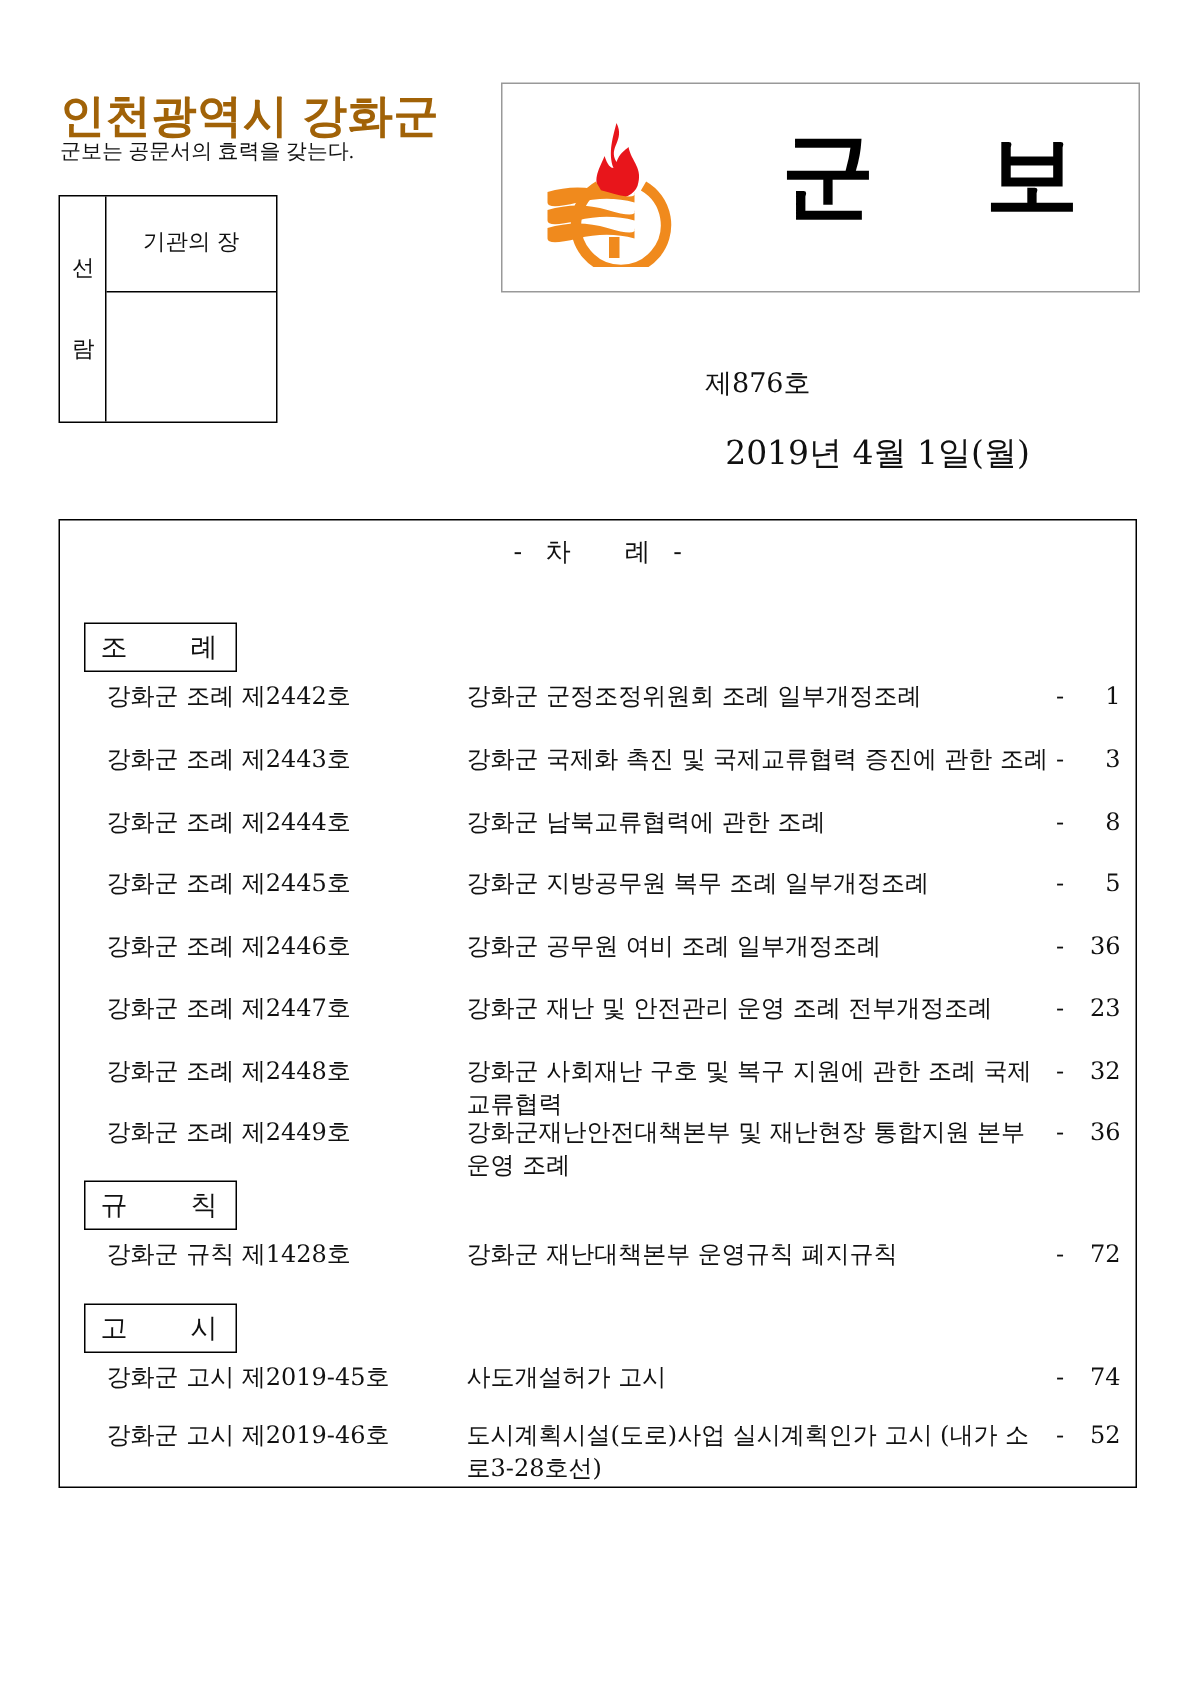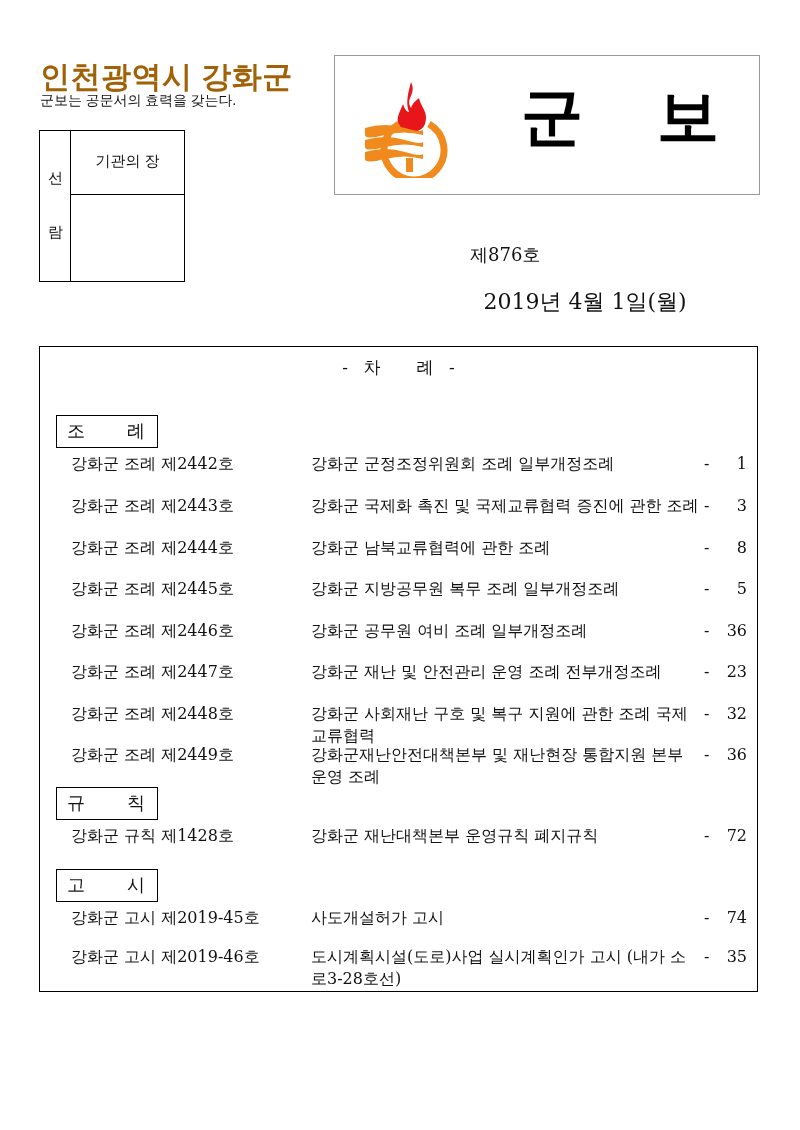--- a/index.html
+++ b/index.html
@@ -146,15 +146,15 @@
   <div class="entry" style="top:560px">
     <span class="num">강화군 고시 제2019-45호</span>
     <span class="title">사도개설허가 고시</span>
     <span class="dash">-</span>
     <span class="page">74</span>
   </div>
   <div class="entry" style="top:599px">
     <span class="num">강화군 고시 제2019-46호</span>
     <span class="title">도시계획시설(도로)사업 실시계획인가 고시 (내가 소로3-28호선)</span>
     <span class="dash">-</span>
-    <span class="page">35</span>
+    <span class="page">52</span>
   </div>
 </div>
 
 </body></html>

